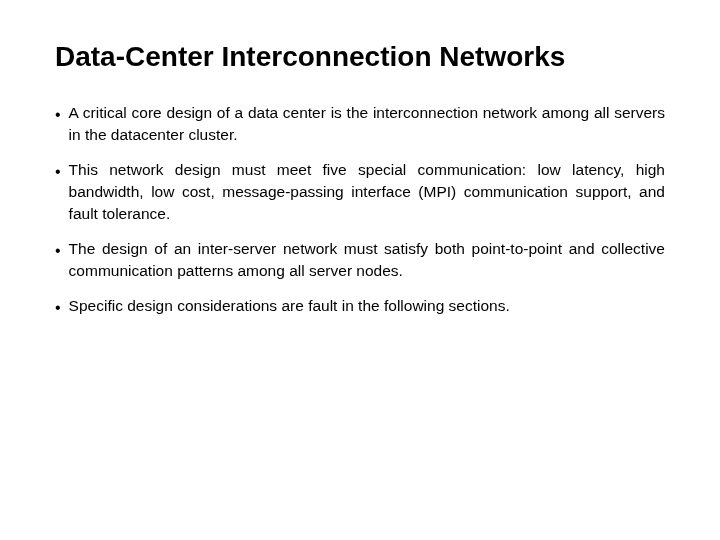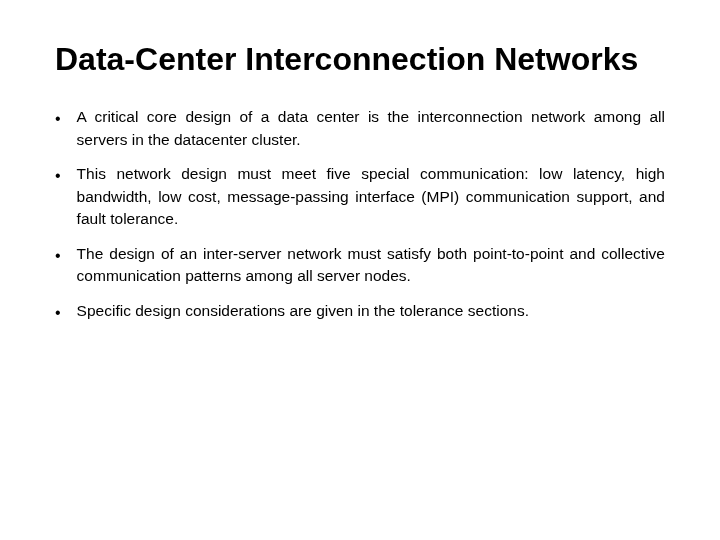--- a/index.html
+++ b/index.html
@@ -20,21 +20,21 @@
       width: 720px;
       height: 540px;
       background: #ffffff;
       padding: 40px 55px 40px 55px;
       display: flex;
       flex-direction: column;
     }
 
     .slide-title {
       font-family: Arial, Helvetica, sans-serif;
-      font-size: 32px;
+      font-size: 28px;
       font-weight: bold;
       color: #000000;
       margin-bottom: 28px;
       line-height: 1.2;
     }
 
     .bullet-list {
       list-style: none;
       padding: 0;
       margin: 0;
@@ -56,21 +56,20 @@
 
     .bullet-dot {
       flex-shrink: 0;
       margin-top: 1px;
       font-size: 16px;
       line-height: 1.45;
     }
 
     .bullet-text {
       flex: 1;
-      margin-left: 8px;
     }
   </style>
 </head>
 <body>
 
 <div class="slide-container">
   <h1 class="slide-title">Data-Center Interconnection Networks</h1>
 
   <ul class="bullet-list">
   <li class="bullet-item">
@@ -80,16 +79,16 @@
       <li class="bullet-item">
         <span class="bullet-dot">•</span>
         <span class="bullet-text">This network design must meet five special communication: low latency, high bandwidth, low cost, message-passing interface (MPI) communication support, and fault tolerance.</span>
       </li>
       <li class="bullet-item">
         <span class="bullet-dot">•</span>
         <span class="bullet-text">The design of an inter-server network must satisfy both point-to-point and collective communication patterns among all server nodes.</span>
       </li>
       <li class="bullet-item">
         <span class="bullet-dot">•</span>
-        <span class="bullet-text">Specific design considerations are given in the tolerance sections.</span>
+        <span class="bullet-text">Specific design considerations are fault in the following sections.</span>
       </li>
     </ul>
 </div>
 
 </body></html>

